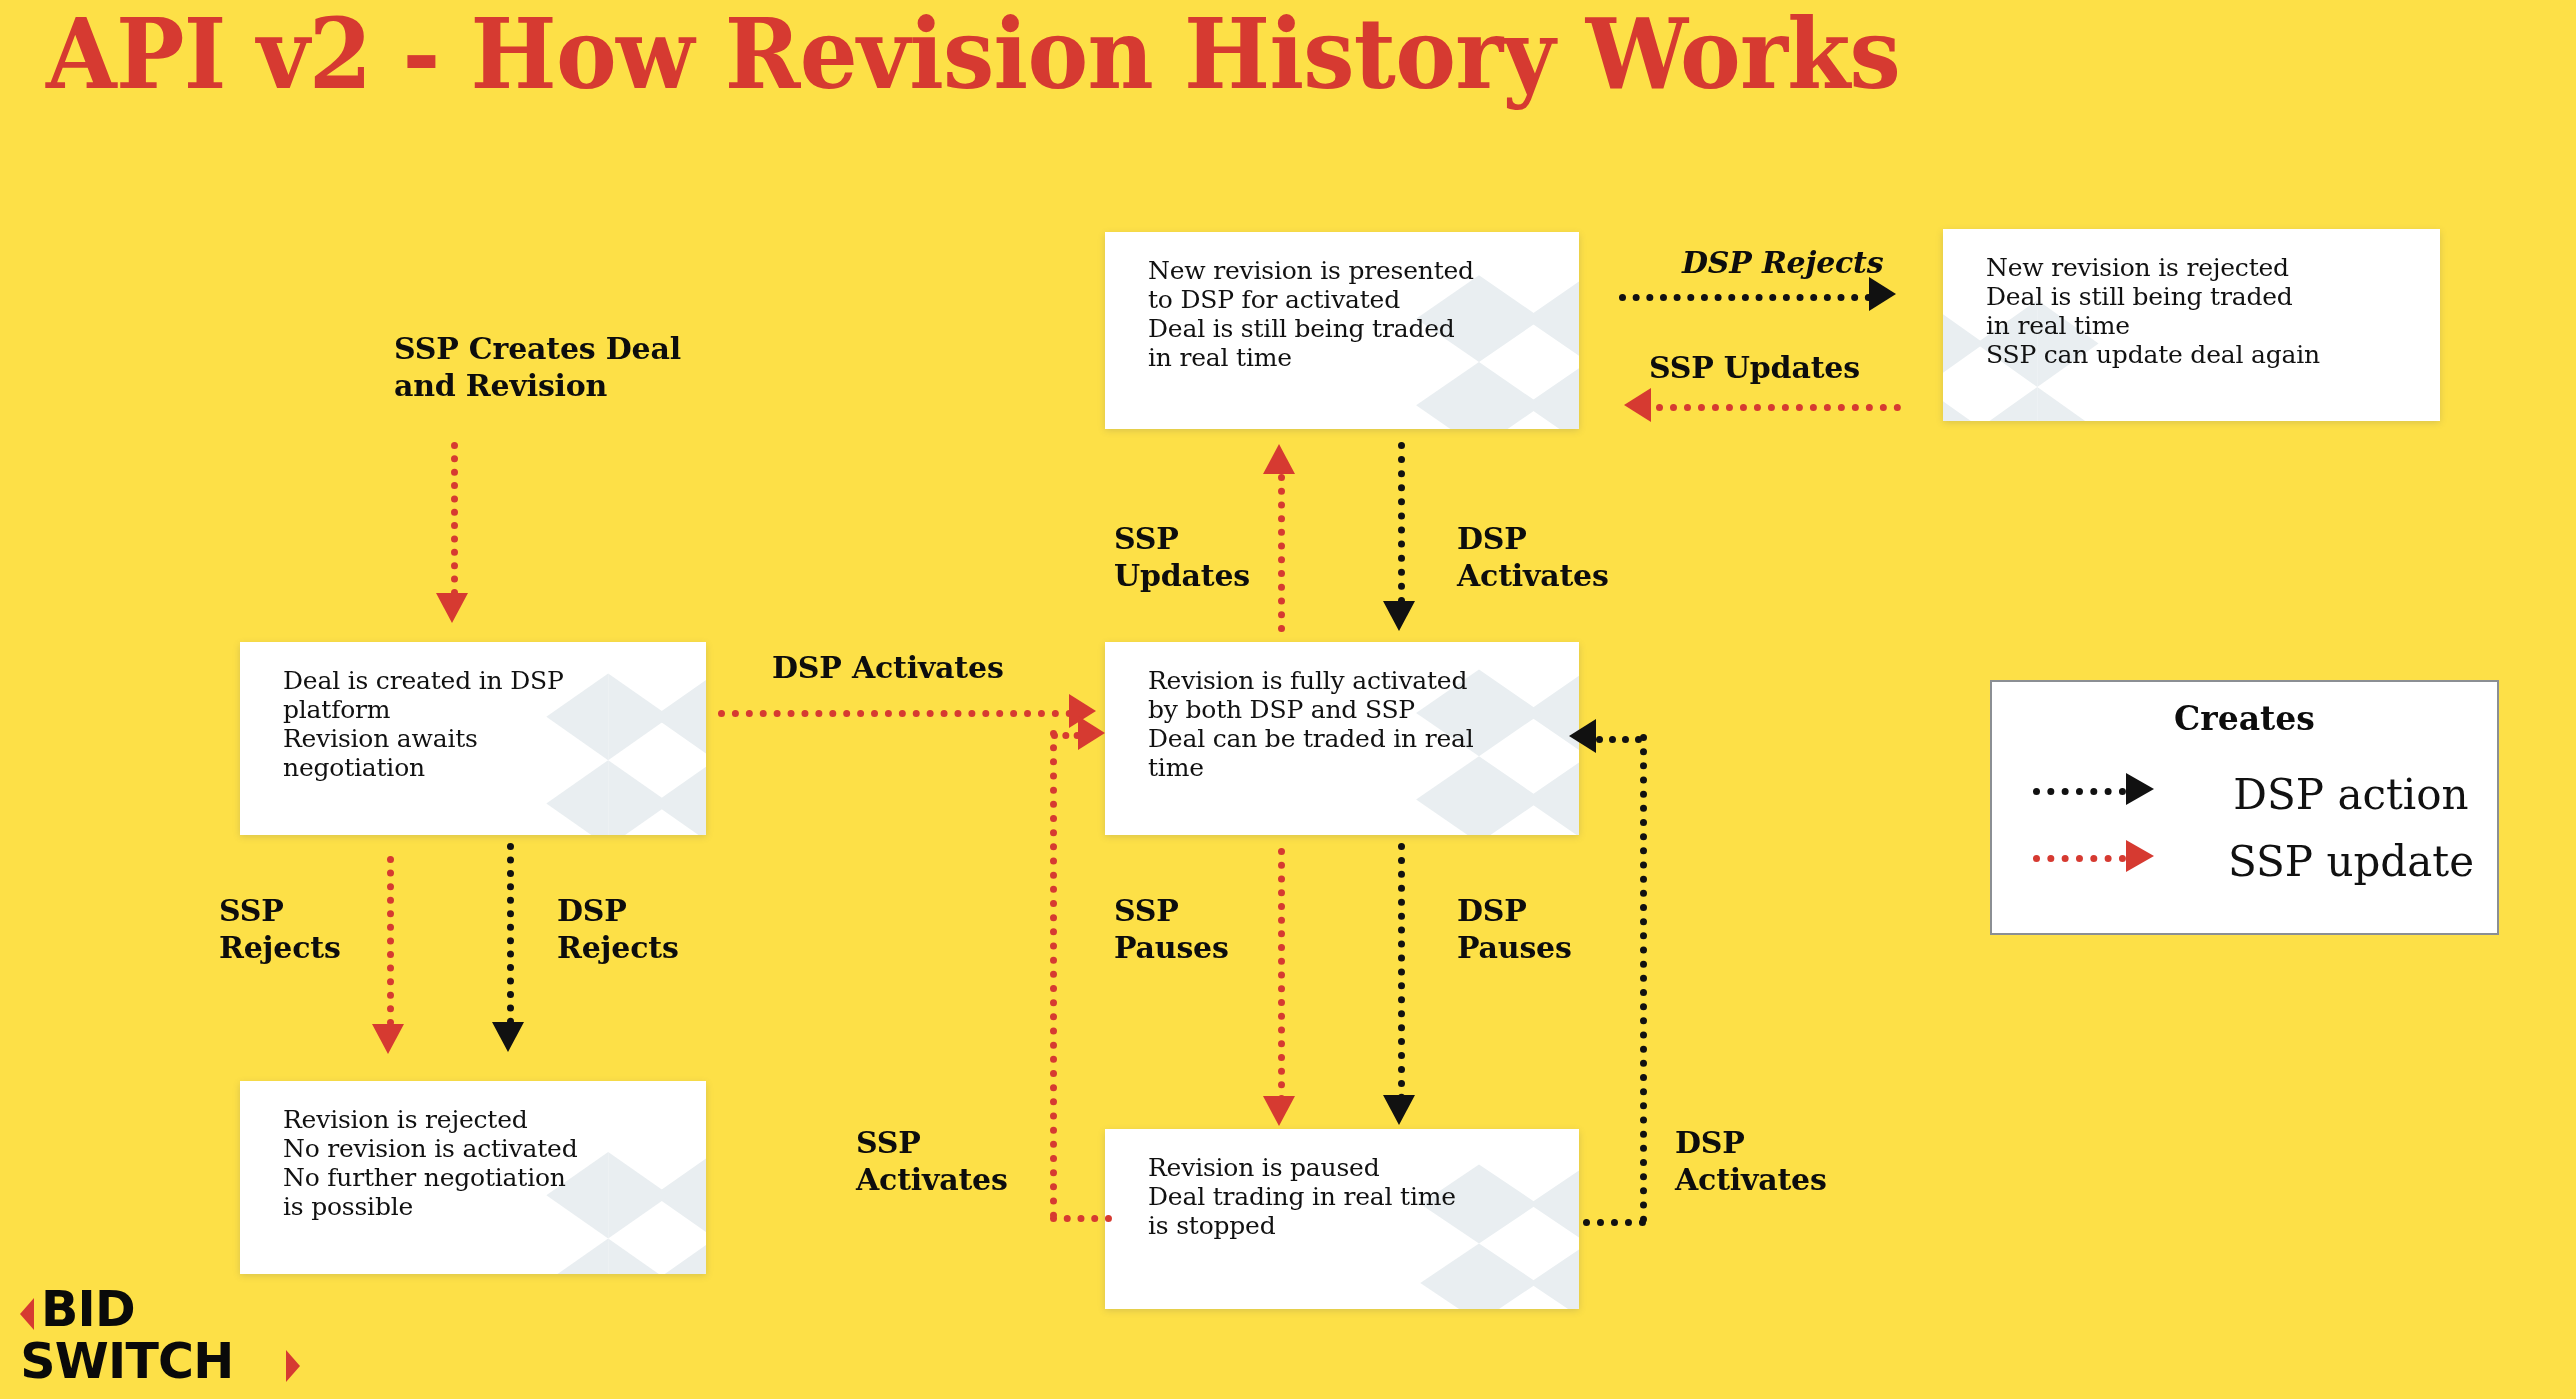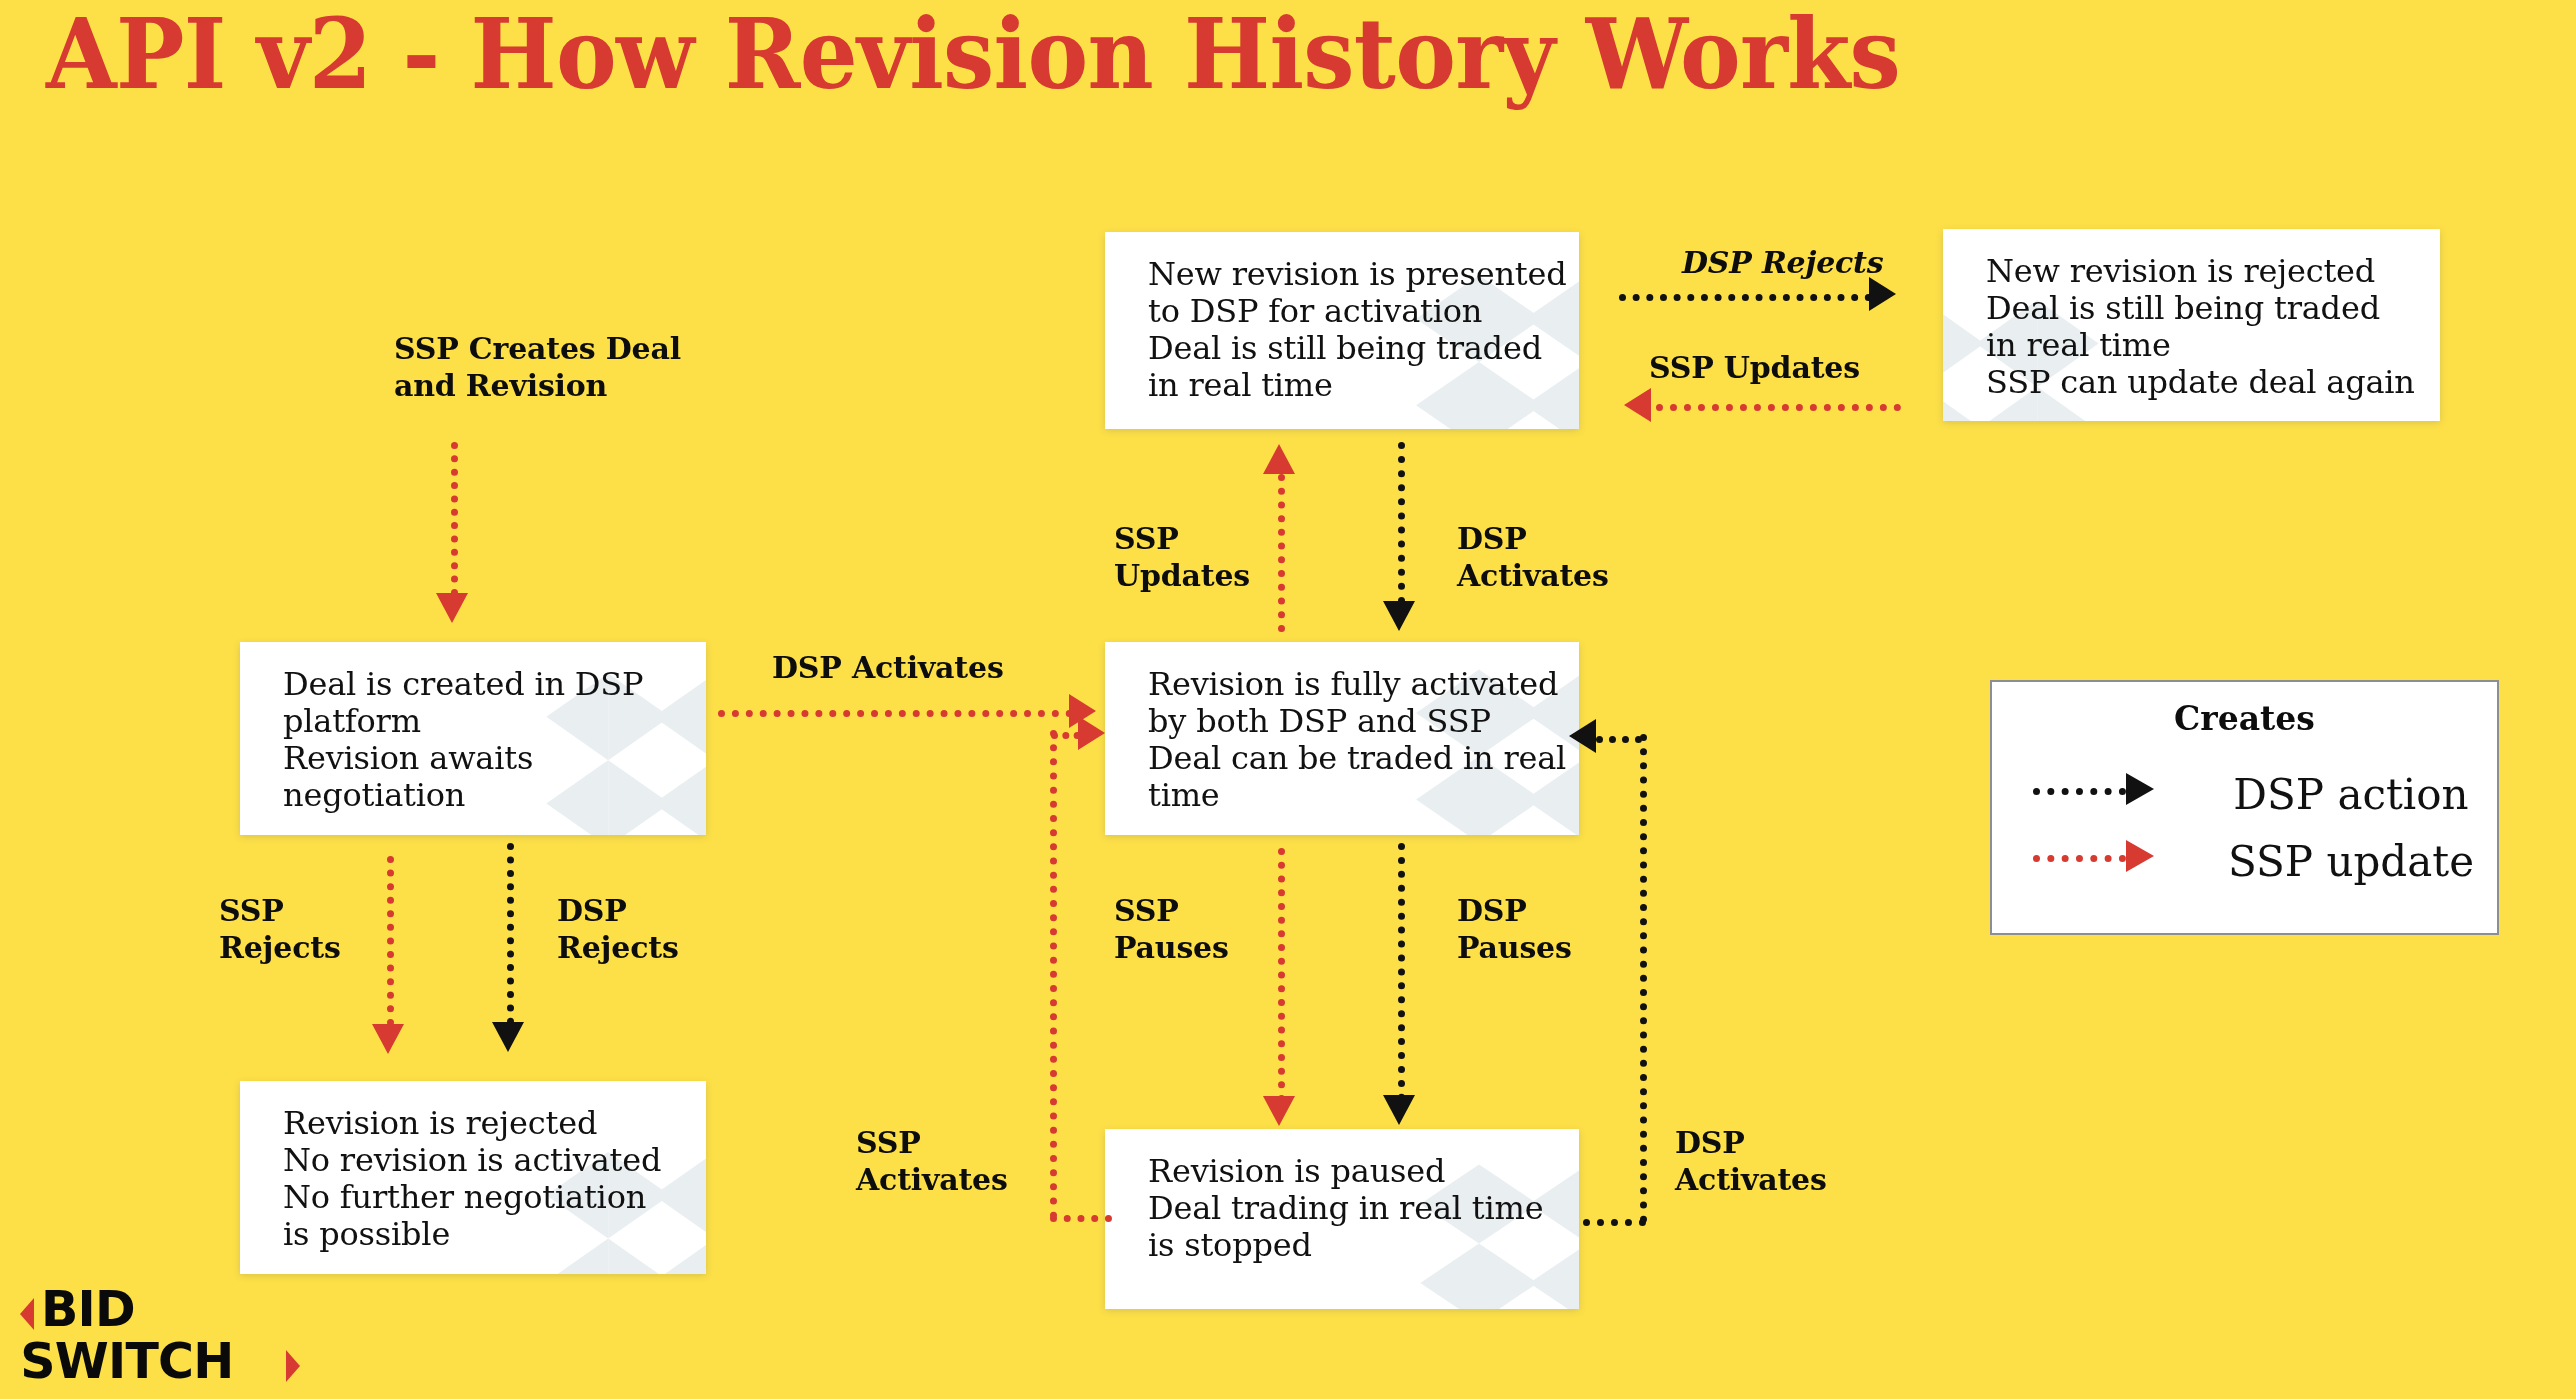--- a/index.html
+++ b/index.html
@@ -51,21 +51,21 @@
     width: 46%;
     opacity: 1;
     pointer-events: none;
   }
   .node.wm-right .wm { right: -2%; }
   .node.wm-left  .wm { left: -4%; }
   .node .txt {
     position: relative;
     z-index: 2;
     font-family: "DejaVu Serif", "Liberation Serif", serif;
-    font-size: 32px;
+    font-size: 25px;
     line-height: 1.16;
     color: #111111;
     padding: 24px 0 0 43px;
     letter-spacing: -0.2px;
   }
   .node .txt div { white-space: nowrap; }
 
   
   .elabel {
     position: absolute;
@@ -208,21 +208,21 @@
           <polygon points="130,165 130,275 55,220"></polygon>
           <polygon points="260,55 260,165 185,110"></polygon>
           <polygon points="260,165 260,275 185,220"></polygon>
           <polygon points="130,55 205,110 130,165"></polygon>
           <polygon points="130,165 205,220 130,275"></polygon>
         </g>
       </svg>
     </div>
     <div class="txt">
       <div>New revision is presented</div>
-      <div>to DSP for activation</div>
+      <div>to DSP for activated</div>
       <div>Deal is still being traded</div>
       <div>in real time</div>
     </div>
   </div>
 
   <div class="node wm-right" style="left:1105px; top:642px; width:474px; height:193px;">
     <div class="wm">
       <svg viewBox="0 0 260 245" width="100%" height="100%" preserveAspectRatio="none">
         <g fill="#e9eef1">
           <polygon points="130,35 130,145 55,90"></polygon>

